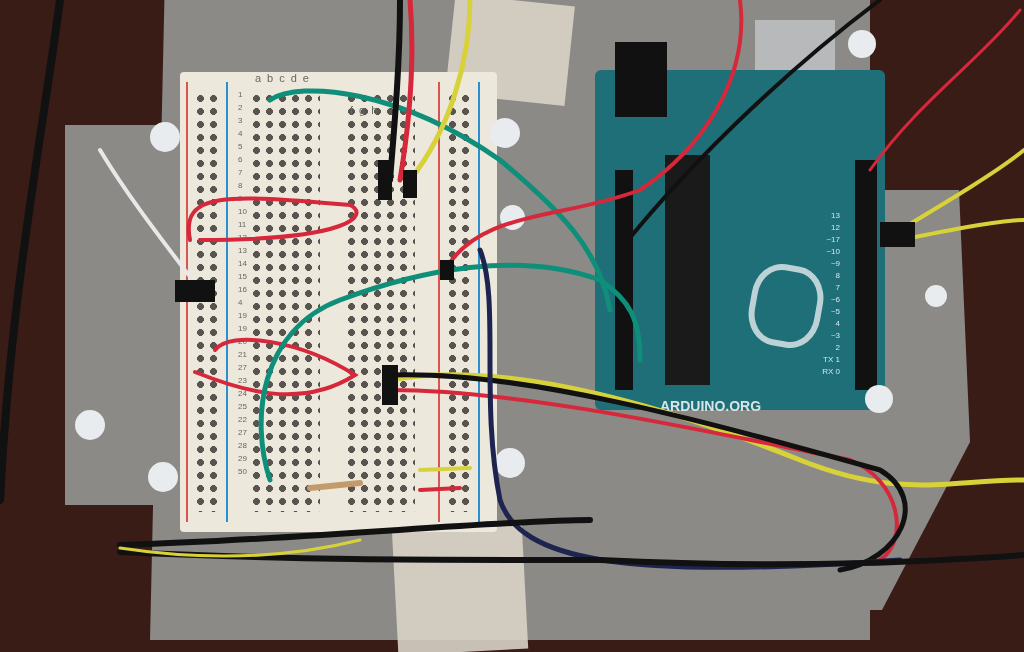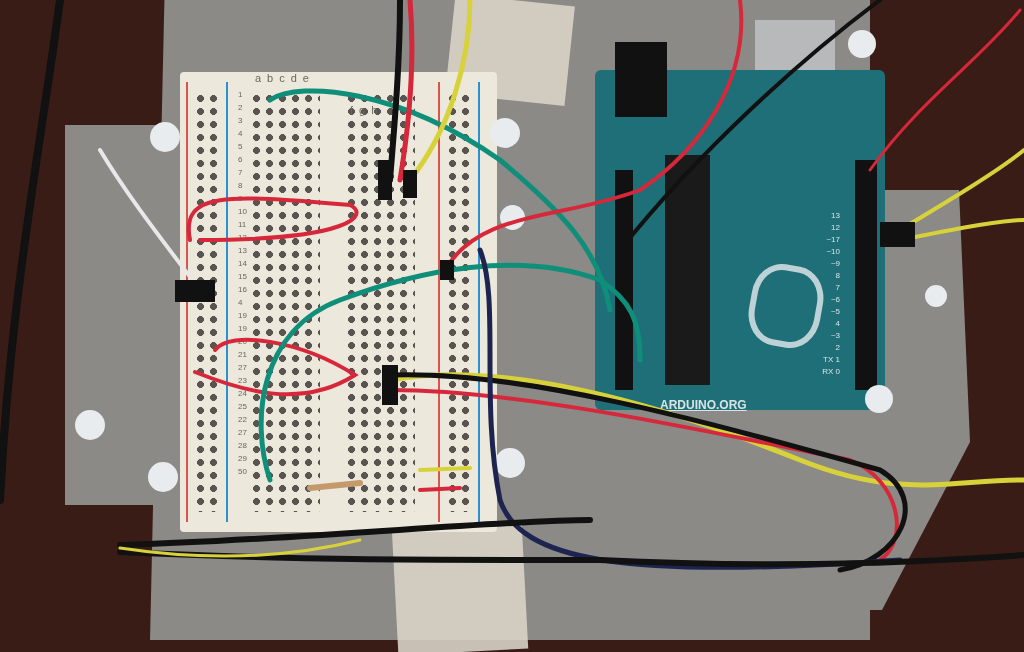--- a/index.html
+++ b/index.html
@@ -11,21 +11,21 @@
   .rail-blue{position:absolute;width:2px;background:#2b8fd0;}
   .holes{position:absolute;background-image:radial-gradient(#5a5450 35%,transparent 40%);background-size:13px 13px;}
   .colletters{position:absolute;font-size:11px;color:#6b6660;letter-spacing:6px;}
   .rownums{position:absolute;font-size:8px;color:#6b6660;line-height:13px;}
   .arduino{position:absolute;left:595px;top:70px;width:290px;height:340px;background:#1f6f78;border-radius:6px;}
   .usb{position:absolute;left:755px;top:20px;width:80px;height:85px;background:#b7b9bb;}
   .jack{position:absolute;left:615px;top:42px;width:52px;height:75px;background:#111;}
   .chip{position:absolute;left:665px;top:155px;width:45px;height:230px;background:#1a1a1a;}
   .header{position:absolute;background:#111;}
   .logo{position:absolute;left:745px;top:270px;width:70px;height:60px;border:6px solid #d8e4e6;border-radius:40%;transform:rotate(-80deg);opacity:.85;}
-  .label{position:absolute;color:#d8e4e6;font-size:12px;font-weight:bold;text-decoration:underline;}
+  .label{position:absolute;color:#d8e4e6;font-size:14px;font-weight:bold;}
   .pins{position:absolute;color:#d8e4e6;font-size:8px;line-height:12px;text-align:right;}
   .tape{position:absolute;background:#d8d2c6;opacity:.9;}
   .standoff{position:absolute;border-radius:50%;background:#e9ecef;}
   svg.wires{position:absolute;inset:0;}
 </style>
 </head>
 <body>
 
 <div class="scene">
   <div class="plate" style="left:65px;top:125px;width:160px;height:380px;"></div>

